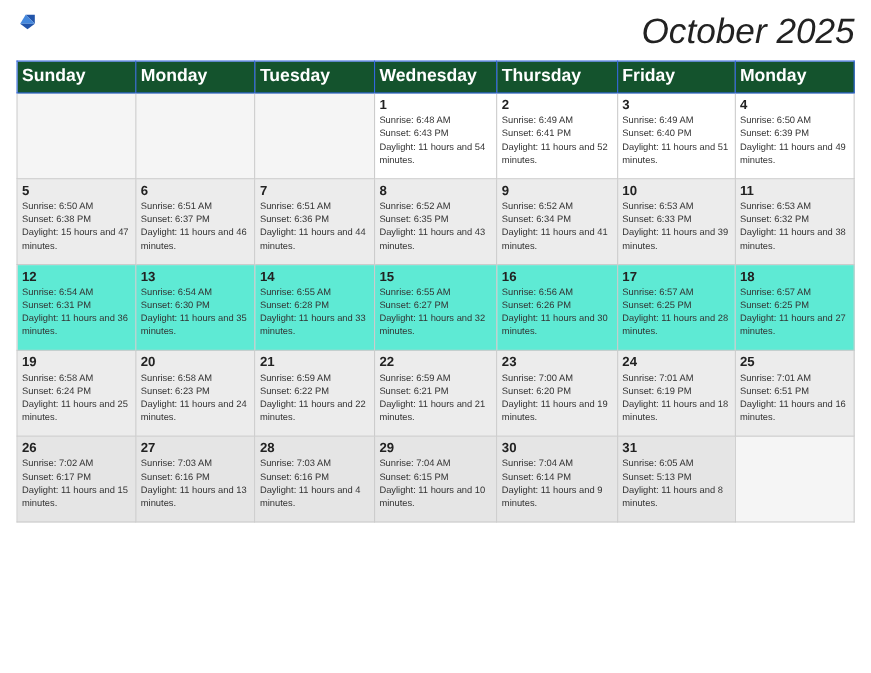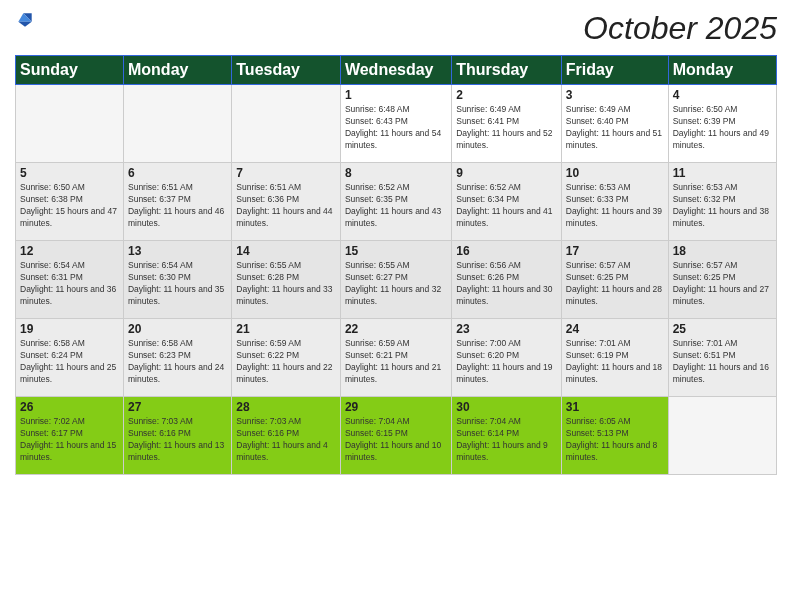--- a/index.html
+++ b/index.html
@@ -90,23 +90,23 @@
       line-height: 1.4;
     }
     tr:nth-child(odd) td:not(.empty) {
       background: #fff;
     }
     tr:nth-child(even) td:not(.empty) {
       background: #f9f9f9;
     }
     .calendar tbody tr:nth-child(1) td { background: #fff; }
     .calendar tbody tr:nth-child(2) td:not(.empty) { background: #ececec; }
-    .calendar tbody tr:nth-child(3) td:not(.empty) { background: #e5e5e5; }
+    .calendar tbody tr:nth-child(3) td:not(.empty) { background: #5eead4; }
     .calendar tbody tr:nth-child(4) td:not(.empty) { background: #ececec; margin-top: 24px; }
-    .calendar tbody tr:nth-child(5) td:not(.empty) { background: #84cc16; }
+    .calendar tbody tr:nth-child(5) td:not(.empty) { background: #e5e5e5; }
     .calendar tbody tr:nth-child(6) td:not(.empty) { background: #ececec; }
     .calendar tbody tr:nth-child(1) td.empty { background: #f5f5f5; }
     .calendar tbody tr:nth-child(2) td.empty { background: #e8e8e8; }
     .calendar tbody tr:nth-child(3) td.empty { background: #f5f5f5; }
     .calendar tbody tr:nth-child(4) td.empty { background: #e8e8e8; }
     .calendar tbody tr:nth-child(5) td.empty { background: #f5f5f5; }
     .calendar tbody tr:nth-child(6) td.empty { background: #e8e8e8; }
   </style>
 </head>
 <body>

